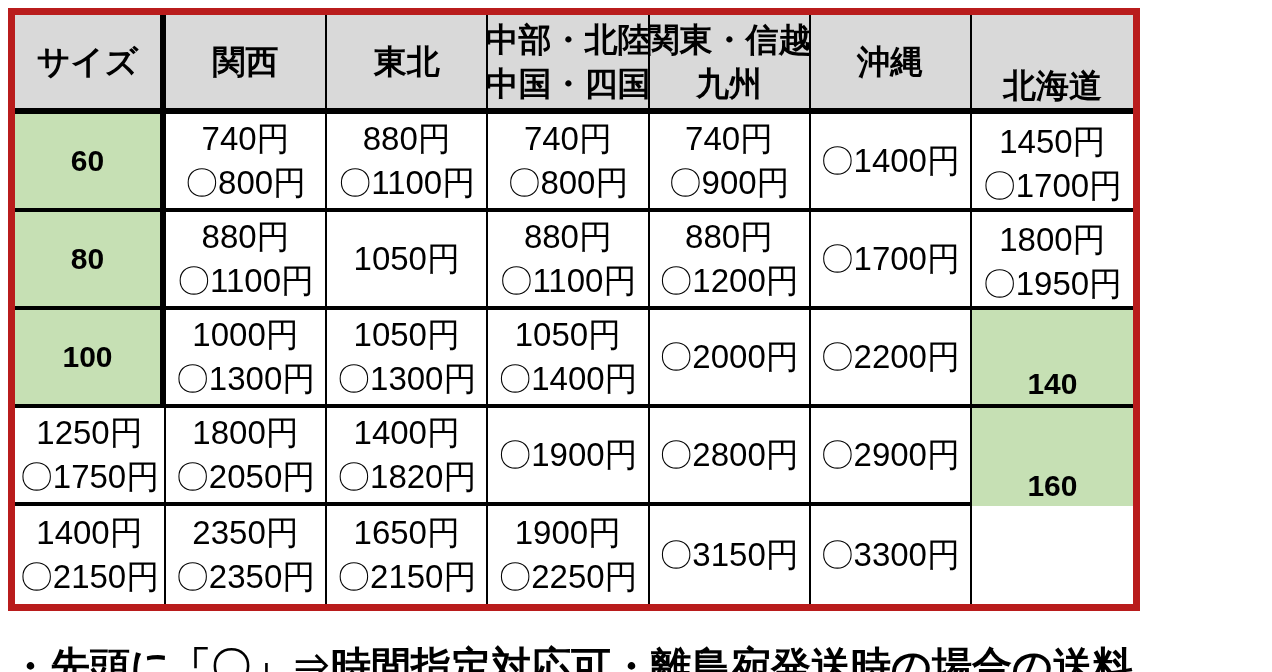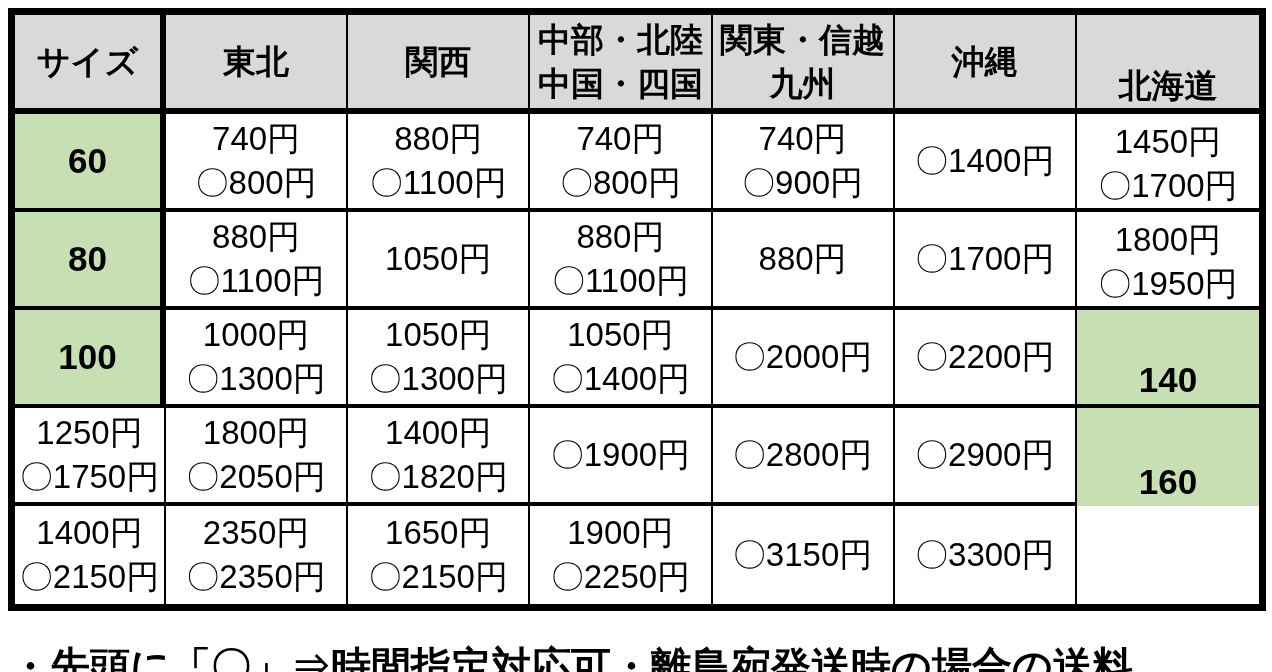--- a/index.html
+++ b/index.html
@@ -9,23 +9,23 @@
     height: 672px;
     background: #ffffff;
     font-family: "Liberation Sans", sans-serif;
     color: #000000;
     overflow: hidden;
   }
   .tbl {
     position: absolute;
     left: 8px;
     top: 8px;
-    width: 1258px;
+    width: 1132px;
     box-sizing: border-box;
-    border: 7px solid #000000;
+    border: 7px solid #b91c1c;
     display: grid;
     grid-template-columns: 151px repeat(6, 1fr);
     grid-template-rows: 99px repeat(5, 98px);
     background: #ffffff;
   }
   .cell {
     box-sizing: border-box;
     border-right: 2px solid #000000;
     border-bottom: 4px solid #000000;
     display: flex;
@@ -40,21 +40,21 @@
   .hdr {
     background: #d9d9d9;
     font-weight: bold;
     font-size: 33px;
     border-bottom: 6px solid #000000;
   }
   .size-col { border-right: 6px solid #000000; }
   .size-cell {
     background: #c6e0b4;
     font-weight: bold;
-    font-size: 35px;
+    font-size: 30px;
   }
   .price-cell { font-size: 33px; }
   .line { display: block; line-height: 1.33; white-space: nowrap; }
   .footnote {
     position: absolute;
     left: 10px;
     top: 642px;
     font-size: 40px;
     font-weight: bold;
     line-height: 1.2;
@@ -65,25 +65,25 @@
 </head>
 <body>
 
 <div class="tbl">
 
   <div class="cell hdr size-col">
     <span class="line">サイズ</span>
     <span class="line"></span>
   </div>
   <div class="cell hdr">
+    <span class="line">関西</span>
+    <span class="line"></span>
+  </div>
+  <div class="cell hdr">
     <span class="line">東北</span>
-    <span class="line"></span>
-  </div>
-  <div class="cell hdr">
-    <span class="line">関西</span>
     <span class="line"></span>
   </div>
   <div class="cell hdr">
     <span class="line">中部・北陸</span>
     <span class="line">中国・四国</span>
   </div>
   <div class="cell hdr">
     <span class="line">関東・信越</span>
     <span class="line">九州</span>
   </div>
@@ -133,20 +133,21 @@
   </div>
   <div class="cell price-cell">
     <span class="line">1050円</span>
   </div>
   <div class="cell price-cell">
     <span class="line">880円</span>
     <span class="line">〇1100円</span>
   </div>
   <div class="cell price-cell">
     <span class="line">880円</span>
+    <span class="line">〇1200円</span>
   </div>
   <div class="cell price-cell">
     <span class="line">〇1700円</span>
     <span class="line"></span>
   </div>
   <div class="cell price-cell">
     <span class="line">1800円</span>
     <span class="line">〇1950円</span>
   </div>
 

